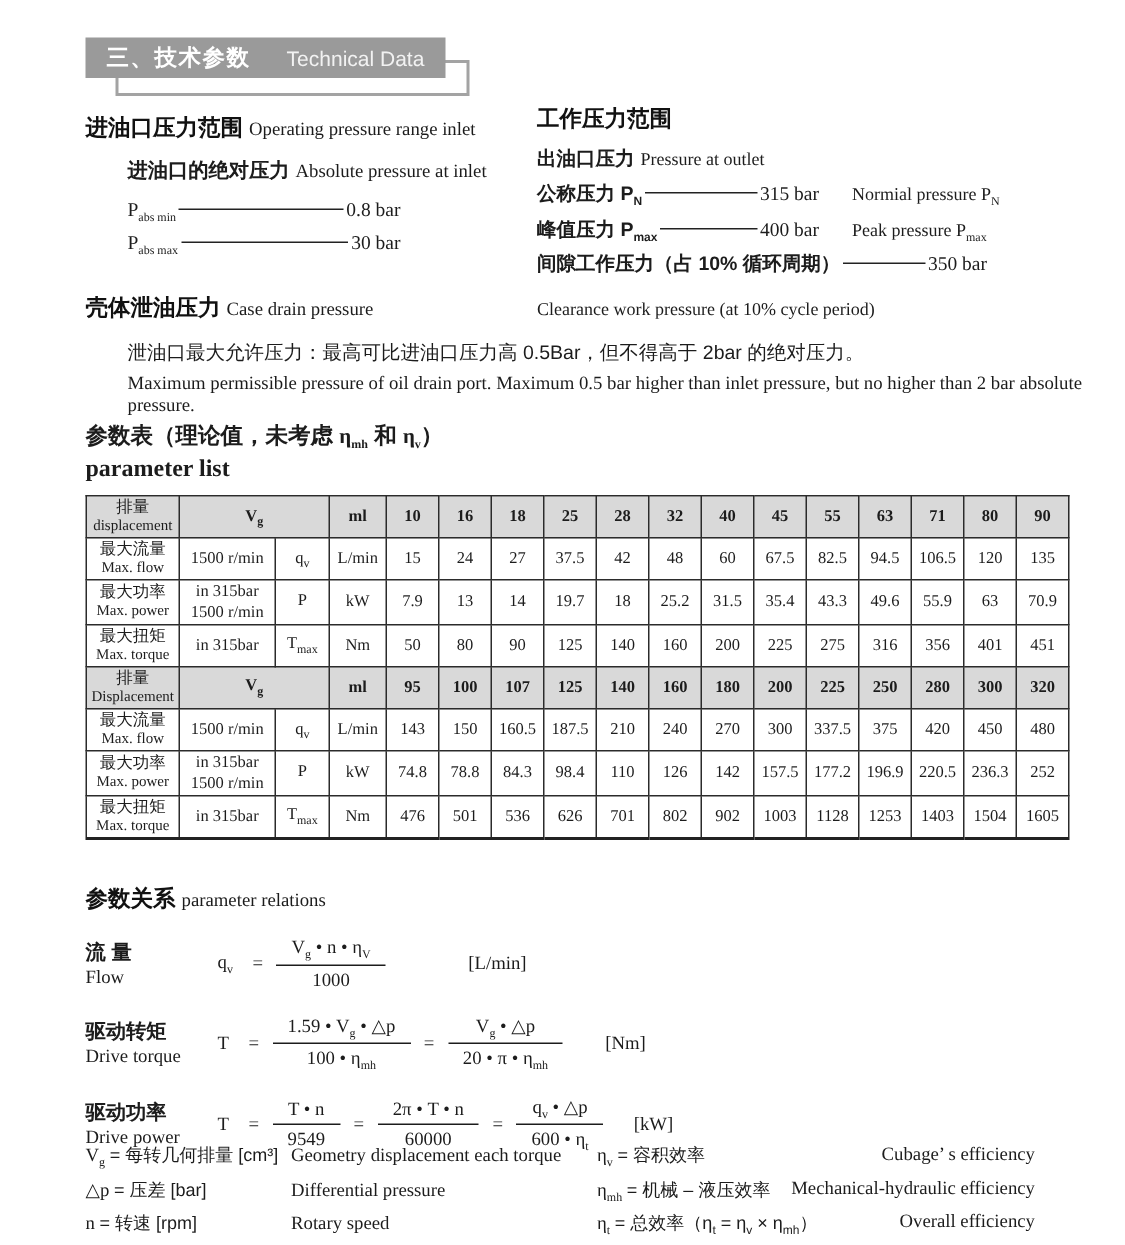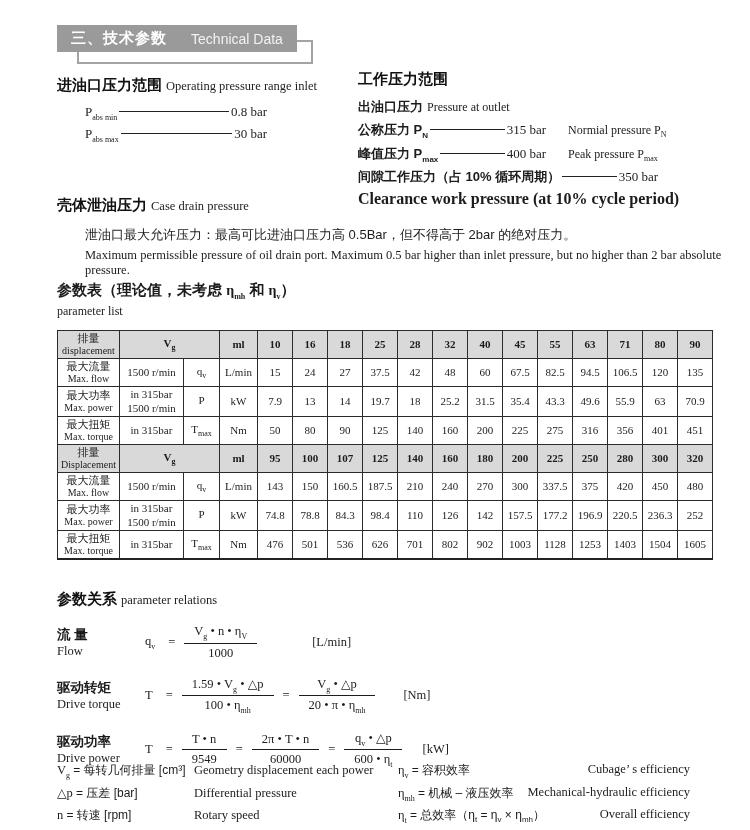--- a/index.html
+++ b/index.html
@@ -41,32 +41,32 @@
   
   .sec-working { position:absolute; left:358px; top:70px; width:365px; }
   .w-outlet { margin-top:8px; }
   .w-outlet .sub-zh { font-size:13px; }
   .w-outlet .h-en { font-size:12px; }
   .wrow { display:flex; align-items:baseline; margin-top:5px; font-size:13px; }
   .wmain { display:flex; align-items:baseline; width:188px; }
   .wrow.w3 .wmain { width:300px; }
   .wzh { font-family:"Liberation Sans","DejaVu Sans",sans-serif; font-weight:700; white-space:nowrap; font-size:13px; }
   .wen { margin-left:22px; font-size:12px; }
-  .w-note { margin-top:4px; font-size:16px;font-weight:bold; }
+  .w-note { margin-top:14px; font-size:12px; }
 
   
   .sec-casedrain { position:absolute; left:57px; top:196px; width:670px; }
   .cd-zh { margin:11px 0 0 28px; font-size:13px; font-family:"Liberation Sans","DejaVu Sans",sans-serif; }
   .cd-en { margin:4px 0 0 28px; font-size:12.5px; }
 
   
   .tbl-title { position:absolute; left:57px; top:281px; }
   .tbl-title .t-main { font-family:"Liberation Sans","DejaVu Sans",sans-serif; font-weight:700; font-size:15px; }
   .tbl-title .t-sym { font-family:"Liberation Serif",serif; font-weight:700; font-size:14px; }
-  .tbl-subtitle { font-size:12px; margin-top:3px; }
+  .tbl-subtitle { font-size:16px; margin-top:3px;font-weight:bold; }
 
   
   .ptable {
     position:absolute; left:57px; top:330px;
     border-collapse:collapse; table-layout:fixed; width:655px;
     font-size:11px; text-align:center;
   }
   .ptable td { border:1px solid #2b2b2b; vertical-align:middle; padding:1px 1px; height:27px; line-height:1.2; }
   .ptable tr:last-child td { border-bottom:2px solid #222; }
   tr.row-hdr td { background:#d9d9d9; font-weight:700; }
@@ -114,20 +114,24 @@
       <span class="banner-zh">三、技术参数</span>
       <span class="banner-en">Technical Data</span>
     </div>
   </div>
 
   <div class="sec-inlet">
     <div>
       <span class="h-zh">进油口压力范围</span>
       <span class="h-en">Operating pressure range inlet</span>
     </div>
+    <div class="subline">
+      <span class="sub-zh">进油口的绝对压力</span>
+      <span class="h-en">Absolute pressure at inlet</span>
+    </div>
     <div class="p-row">
       <span><span>P</span><sub>abs min</sub></span>
       <span class="rule"></span>
       <span>0.8 bar</span>
     </div>
     <div class="p-row second">
       <span><span>P</span><sub>abs max</sub></span>
       <span class="rule"></span>
       <span>30 bar</span>
     </div>
@@ -450,21 +454,21 @@
         </span>
         <span class="funit u-power">[kW]</span>
       </div>
     </div>
   </div>
 
   <div class="legend">
     <div class="legend-left">
       <div class="leg-row">
         <span class="leg-col1"><span><span>V</span><sub>g</sub></span> <span class="lzh">= 每转几何排量 [cm³]</span></span>
-        <span class="leg-en">Geometry displacement each power</span>
+        <span class="leg-en">Geometry displacement each torque</span>
       </div>
       <div class="leg-row">
         <span class="leg-col1"><span><span>△p</span><sub></sub></span> <span class="lzh">= 压差 [bar]</span></span>
         <span class="leg-en">Differential pressure</span>
       </div>
       <div class="leg-row">
         <span class="leg-col1"><span><span>n</span><sub></sub></span> <span class="lzh">= 转速 [rpm]</span></span>
         <span class="leg-en">Rotary speed</span>
       </div>
     </div>

